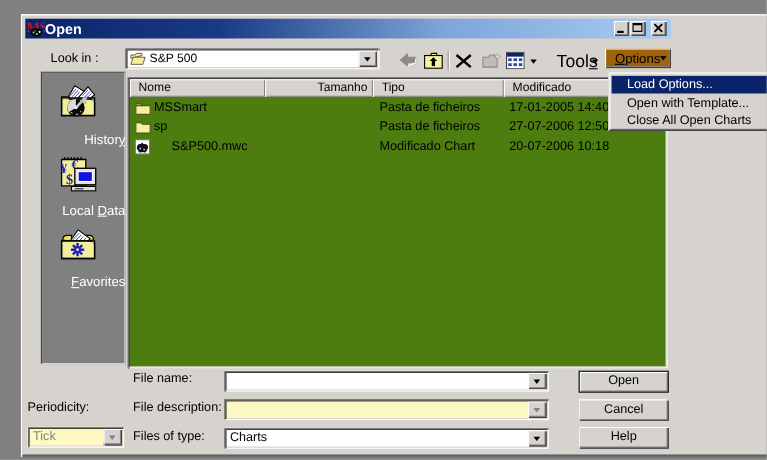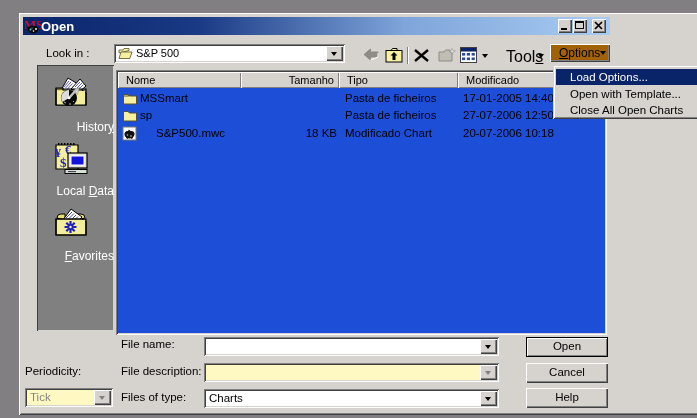--- a/index.html
+++ b/index.html
@@ -21,21 +21,21 @@
   border-left:3.5px solid transparent; border-right:3.5px solid transparent; border-top:4px solid #000; }
 .dd-arrow.gray { border-top-color:#808080; }
 .btn { width:82px; height:20px; background:#D6D3CE; text-align:center; line-height:19px; font-size:11.5px;
   box-shadow: inset 1px 1px 0 #fff, inset -1px -1px 0 #404040, inset -2px -2px 0 #808080; }
 .btn.default { border:1px solid #000; box-shadow: inset 1px 1px 0 #fff, inset -1px -1px 0 #808080; line-height:17px; }
 .label { white-space:nowrap; }
 u { text-decoration:underline; }
 .sidebar { left:18px; top:52px; width:77px; height:266px; background:#808080;
   box-shadow: inset 1px 1px 0 #404040, inset -1px -1px 0 #D6D3CE; }
 .side-label { position:absolute; width:100%; text-align:right; color:#fff; font-size:12px; }
-.list { left:97px; top:57px; width:491px; height:265px; background:#1d4ed8;
+.list { left:97px; top:57px; width:491px; height:265px; background:#4d7c0f;
   box-shadow: inset 1px 1px 0 #808080, inset -1px -1px 0 #fff, inset 2px 2px 0 #404040, inset -2px -2px 0 #D6D3CE; }
 .hcell { position:absolute; top:2px; height:16px; background:#D6D3CE; font-size:11px; line-height:16px; padding-left:8px;
   box-shadow: inset 1px 1px 0 #fff, inset -1px -1px 0 #808080; }
 .lrow { position:absolute; left:2px; width:487px; height:17px; font-size:11.5px; line-height:17px; }
 .menu { left:553px; top:65px; width:170px; height:54px; background:#D6D3CE;
   box-shadow: inset 1px 1px 0 #D6D3CE, inset -1px -1px 0 #404040, inset 2px 2px 0 #fff, inset -2px -2px 0 #808080; }
 .mitem { position:absolute; left:3px; right:3px; height:16px; line-height:16px; padding-left:14px; font-size:11.5px; white-space:nowrap; }
 .mitem.sel { background:#0A246A; color:#fff; }
 </style>
 </head>
@@ -183,21 +183,20 @@
     </div>
     <div class="lrow" style="top:55px">
       <svg class="abs" style="left:4px;top:1px" width="15" height="15" viewBox="0 0 15 15">
         <rect x="1" y="1" width="13" height="13" fill="#fff" stroke="#777"></rect>
         <path d="M2.5 9 C2 6.5 4 4.5 6 5 L7 3.5 L8.5 5 C11 4.5 13 6 12.5 8.5 C12 11 10 12.5 7.5 12.5 C5 12.5 3 11 2.5 9 Z" fill="#111"></path>
         <circle cx="5.5" cy="9" r="0.8" fill="#7FD4D4"></circle>
         <circle cx="9" cy="10" r="0.7" fill="#fff"></circle>
         <path d="M4 11.5 L6 12.5 M9 12.5 L11 11.5" stroke="#111" stroke-width="1"></path>
       </svg>
       <div class="abs" style="left:38px">S&amp;P500.mwc</div>
-      <div class="abs" style="left:125px;width:94px;text-align:right">18 KB</div>
       <div class="abs" style="left:227px">Modificado Chart</div>
       <div class="abs" style="left:345px">20-07-2006 10:18</div>
     </div>
   </div>
 
   <div class="abs label" style="left:102px;top:325px">File name:</div>
   <div class="abs combo" style="left:185px;top:324px;width:295px">
     <div class="dd-btn">
         <div class="dd-arrow"></div>
       </div>

